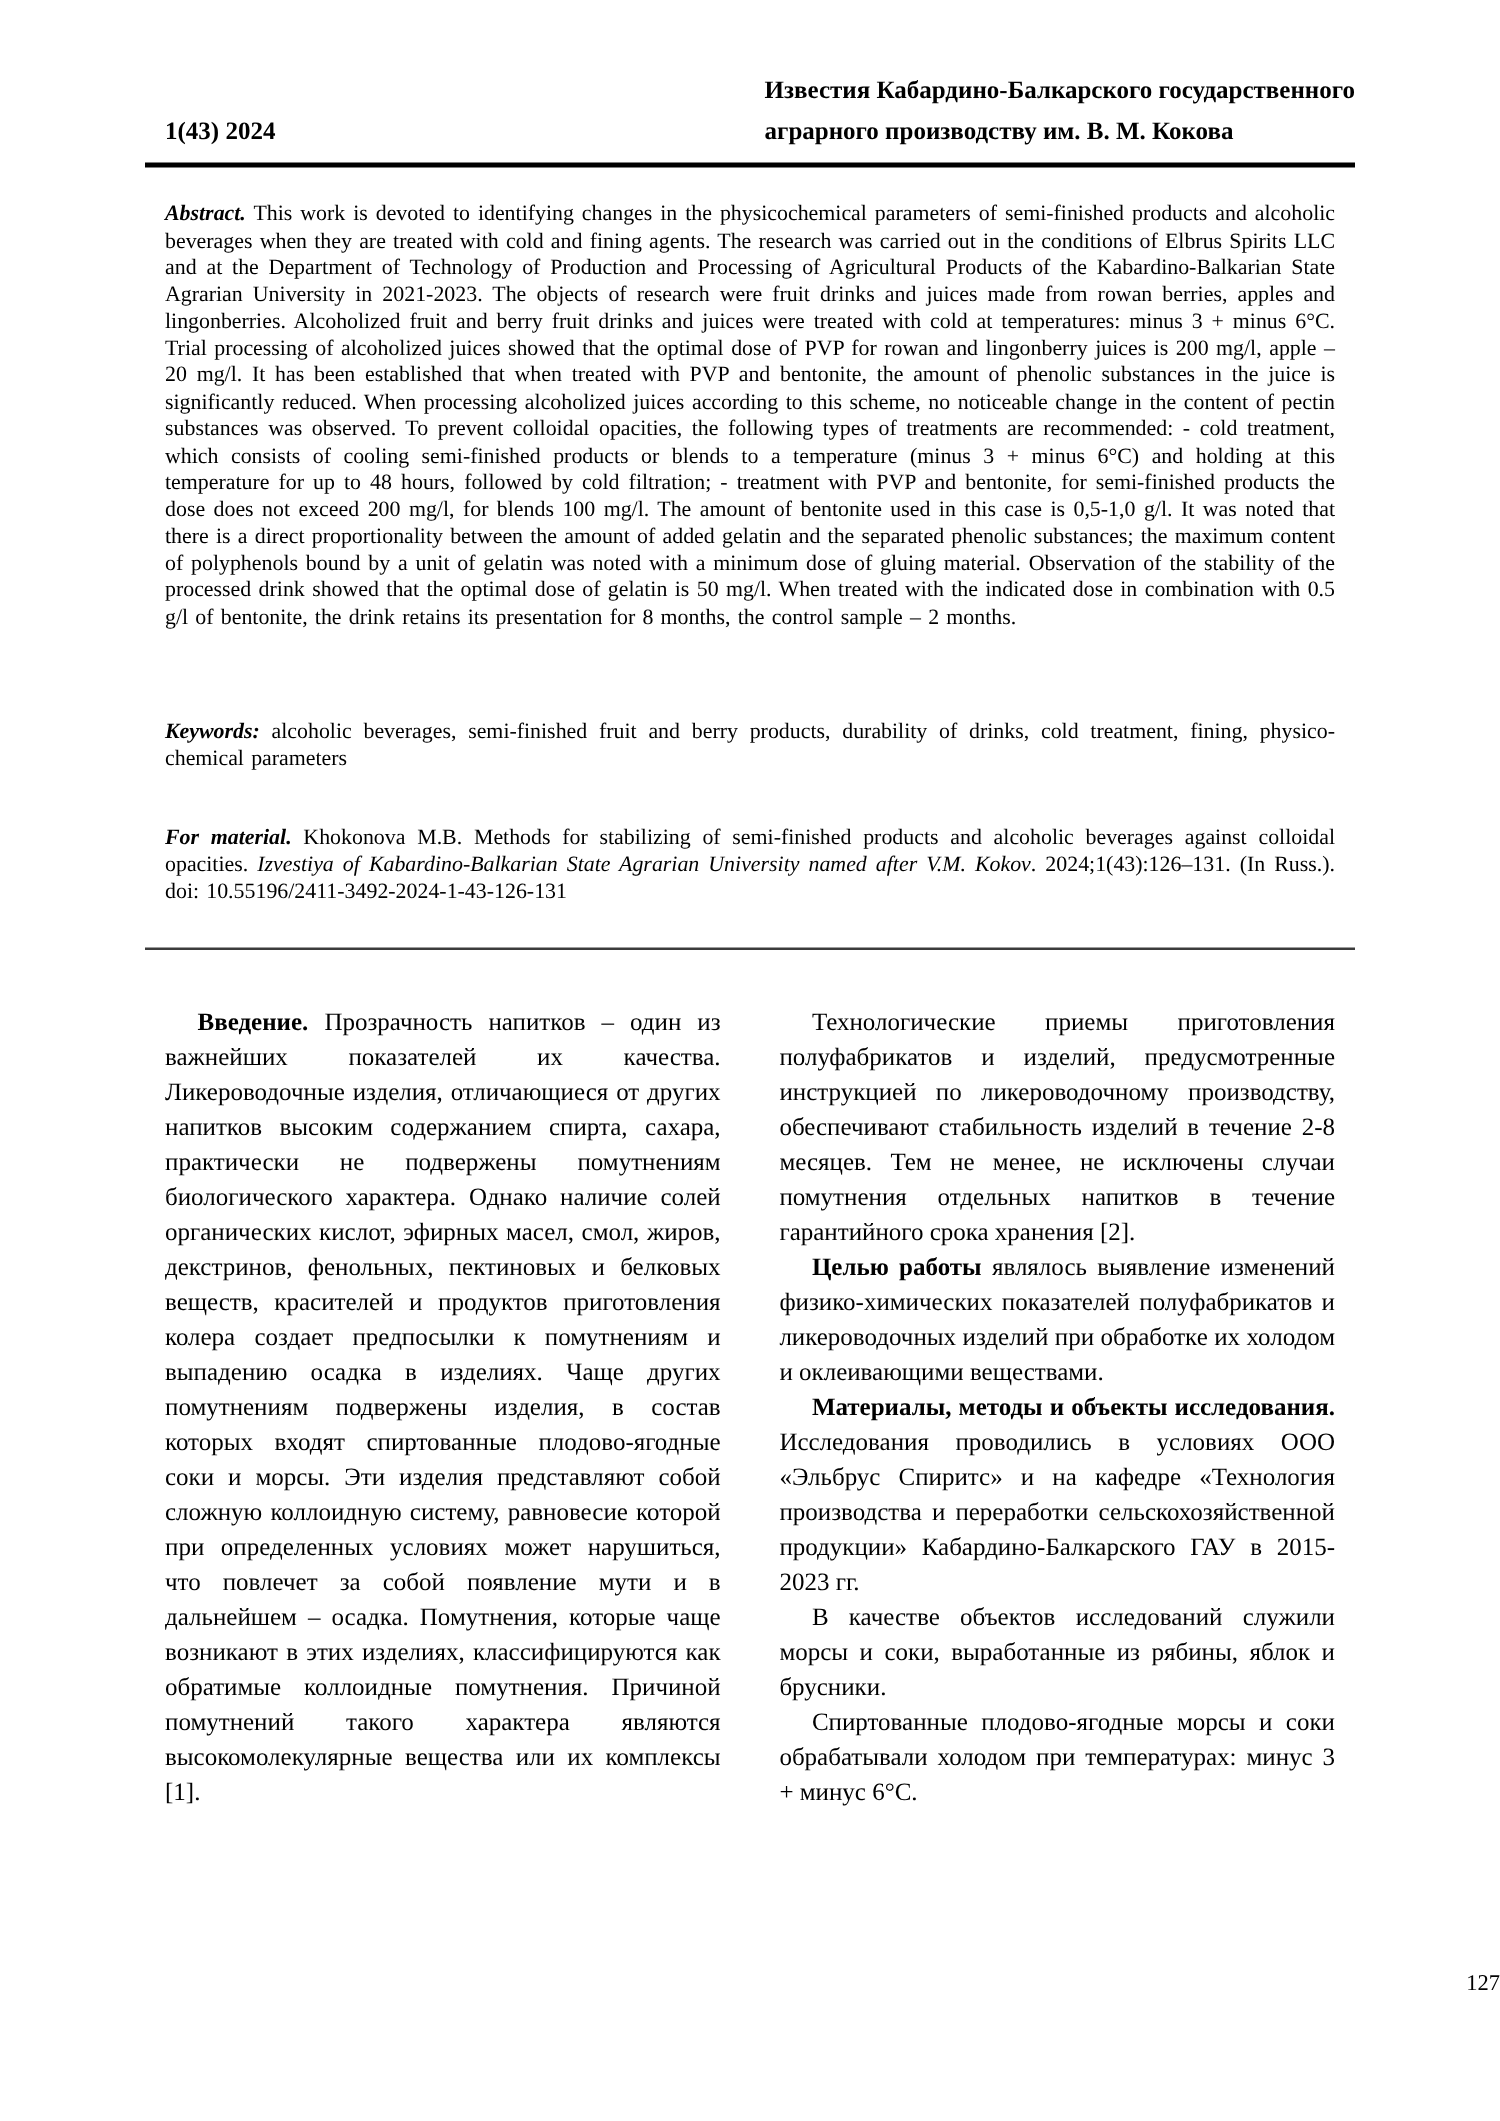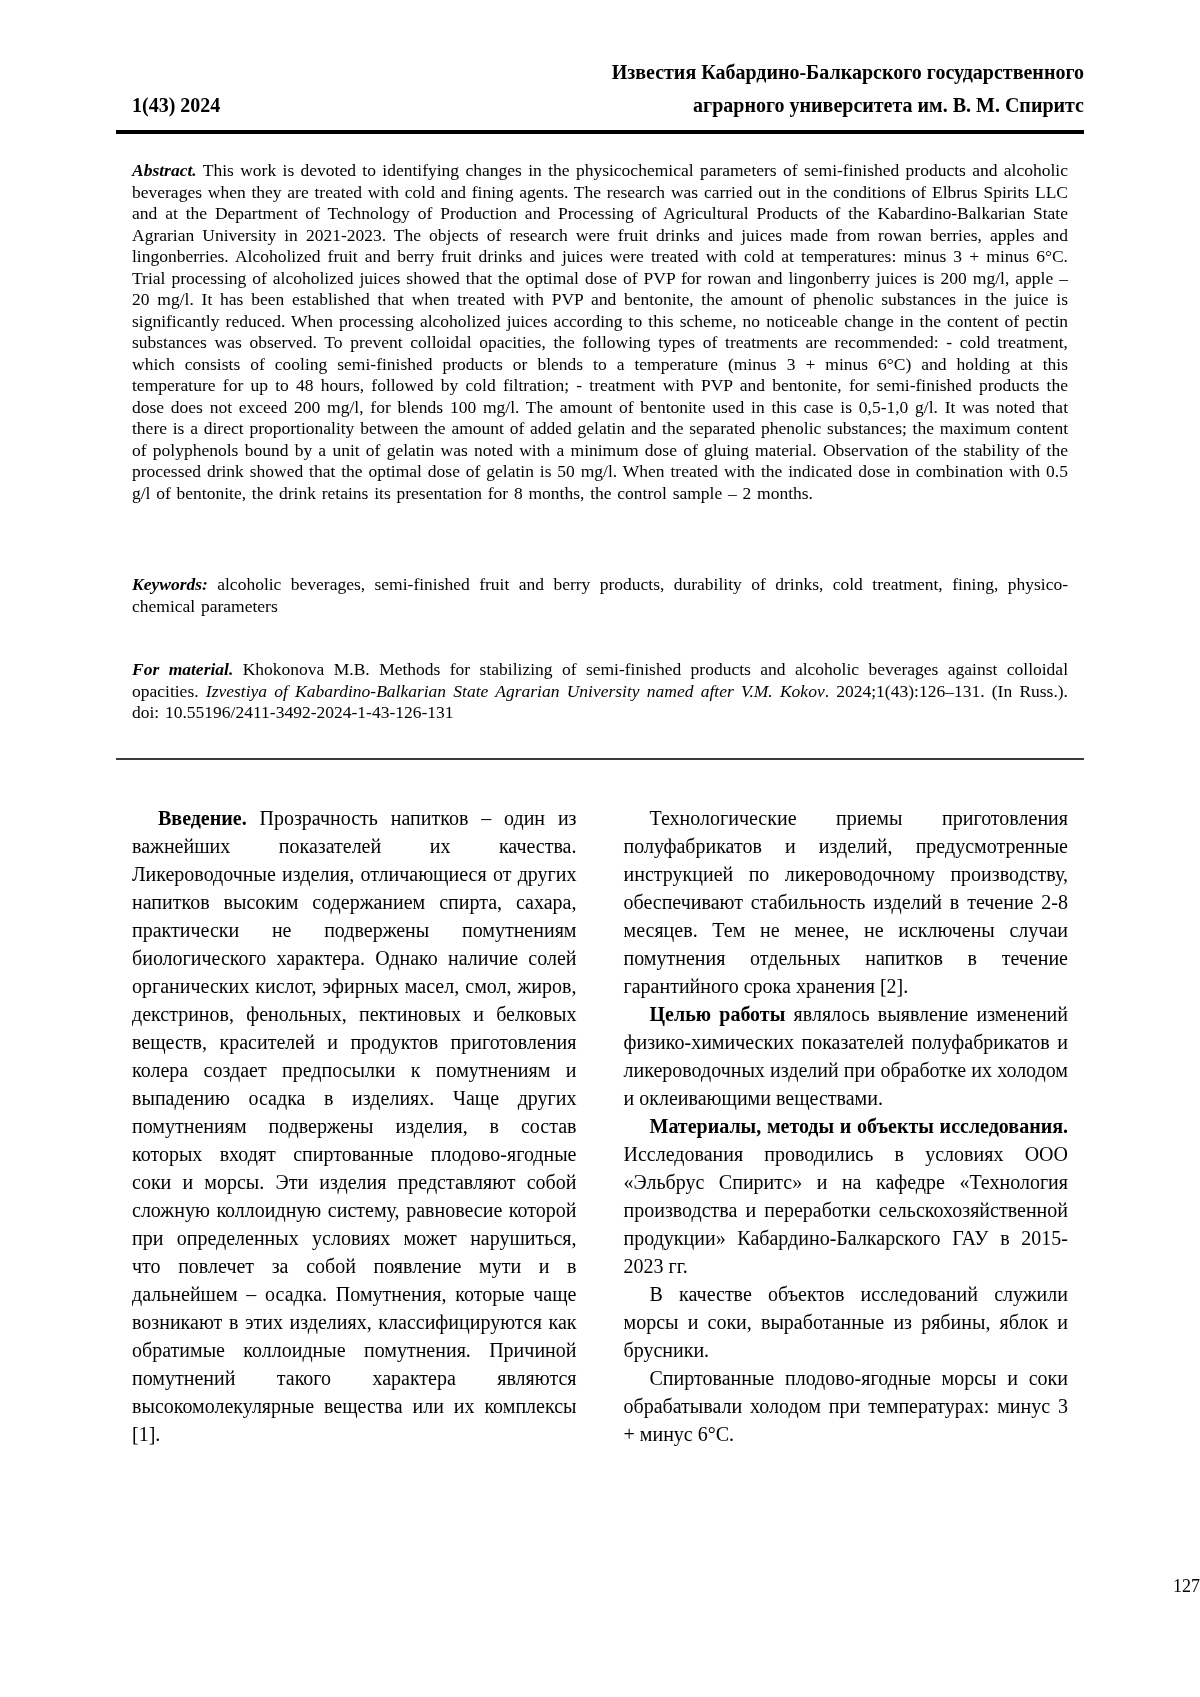--- a/index.html
+++ b/index.html
@@ -21,21 +21,21 @@
   .page-header {
     margin-top: 56px;
     display: flex;
     justify-content: space-between;
     align-items: flex-end;
     font-weight: bold;
     font-size: 20px;
     line-height: 33px;
   }
   .issue { white-space: nowrap; padding-left: 16px; }
-  .journal-name { text-align: right; }
+  .journal-name { text-align: left; }
   .rule-thick {
     margin-top: 8px;
     height: 4px;
     background: #000000;
   }
   .front-block {
     margin: 0 16px;
     font-size: 17.5px;
     line-height: 21.5px;
     text-align: justify;
@@ -78,21 +78,21 @@
 </style>
 </head>
 <body>
 
 <div class="page">
 
   <header class="page-header">
     <div class="issue">1(43) 2024</div>
     <div class="journal-name">
       <div>Известия Кабардино-Балкарского государственного</div>
-      <div>аграрного университета им. В. М. Спиритс</div>
+      <div>аграрного производству им. В. М. Кокова</div>
     </div>
   </header>
 
   <div class="rule-thick"></div>
 
   <p class="front-block abstract"><span class="bi">Abstract.</span><span> This work is devoted to identifying changes in the physicochemical parameters of semi-finished products and alcoholic beverages when they are treated with cold and fining agents. The research was carried out in the conditions of Elbrus Spirits LLC and at the Department of Technology of Production and Processing of Agricultural Products of the Kabardino-Balkarian State Agrarian University in 2021-2023. The objects of research were fruit drinks and juices made from rowan berries, apples and lingonberries. Alcoholized fruit and berry fruit drinks and juices were treated with cold at temperatures: minus 3 + minus 6°C. Trial processing of alcoholized juices showed that the optimal dose of PVP for rowan and lingonberry juices is 200 mg/l, apple – 20 mg/l. It has been established that when treated with PVP and bentonite, the amount of phenolic substances in the juice is significantly reduced. When processing alcoholized juices according to this scheme, no noticeable change in the content of pectin substances was observed. To prevent colloidal opacities, the following types of treatments are recommended: - cold treatment, which consists of cooling semi-finished products or blends to a temperature (minus 3 + minus 6°C) and holding at this temperature for up to 48 hours, followed by cold filtration; - treatment with PVP and bentonite, for semi-finished products the dose does not exceed 200 mg/l, for blends 100 mg/l. The amount of bentonite used in this case is 0,5-1,0 g/l. It was noted that there is a direct proportionality between the amount of added gelatin and the separated phenolic substances; the maximum content of polyphenols bound by a unit of gelatin was noted with a minimum dose of gluing material. Observation of the stability of the processed drink showed that the optimal dose of gelatin is 50 mg/l. When treated with the indicated dose in combination with 0.5 g/l of bentonite, the drink retains its presentation for 8 months, the control sample – 2 months.</span></p>
 
   <p class="front-block keywords"><span class="bi">Keywords:</span><span> alcoholic beverages, semi-finished fruit and berry products, durability of drinks, cold treatment, fining, physico-chemical parameters</span></p>
 
   <p class="front-block citation"><span class="bi">For material.</span><span> Khokonova M.B. Methods for stabilizing of semi-finished products and alcoholic beverages against colloidal opacities. </span><span class="it">Izvestiya of Kabardino-Balkarian State Agrarian University named after V.M. Kokov</span><span>. 2024;1(43):126–131. (In Russ.). doi: 10.55196/2411-3492-2024-1-43-126-131</span></p>

